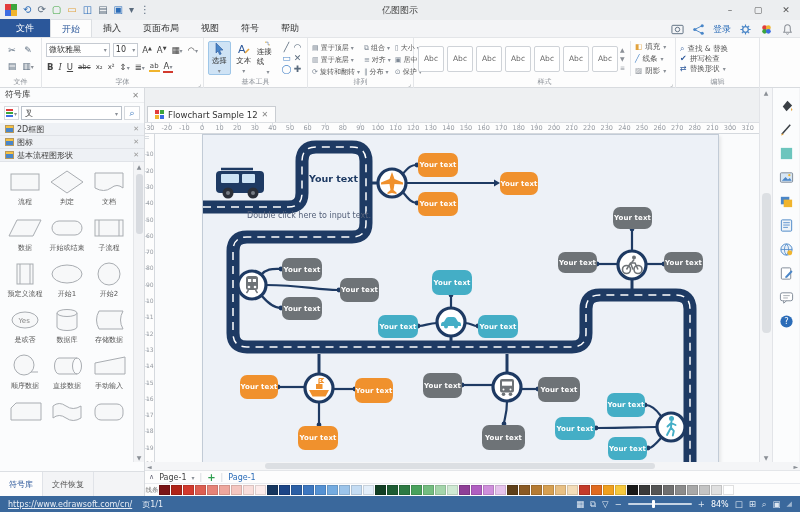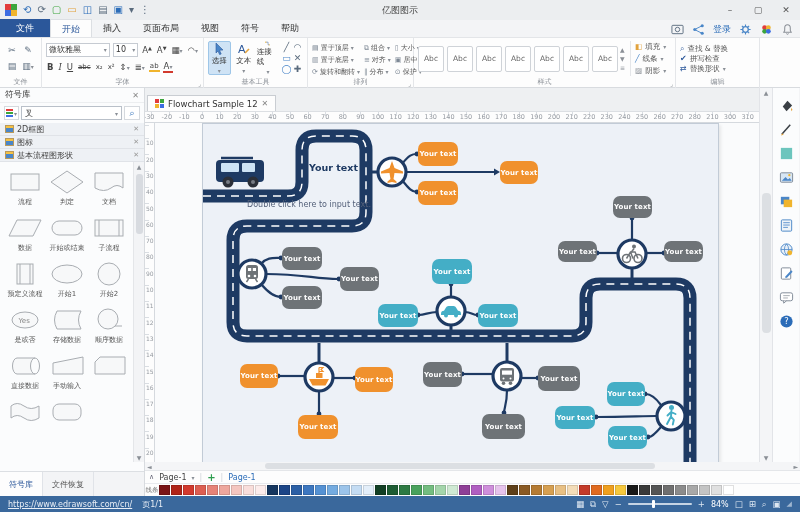--- a/index.html
+++ b/index.html
@@ -91,21 +91,21 @@
   .shapecell{height:46px;display:flex;flex-direction:column;align-items:center;justify-content:flex-start;}
   .shapecell svg{margin-top:3px;}
   .shapecell .slabel{font-size:7px;color:#555;margin-top:2px;white-space:nowrap;}
   .lp-scroll{position:absolute;right:0;top:74px;bottom:0;width:11px;background:#f3f4f6;border-left:1px solid #e4e6e9;font-size:6px;color:#8a8f96;text-align:center;}
   .lp-scroll .thumb{position:absolute;left:2px;top:12px;width:7px;height:60px;background:#d8dbe0;border-radius:3px;}
   .lp-scroll .up{position:absolute;top:1px;left:0;right:0;}
   .lp-scroll .dn{position:absolute;bottom:1px;left:0;right:0;}
 
   
   .center{width:614px;height:374px;display:flex;flex-direction:column;}
-  .doctabbar{height:24px;background:#eef0f2;border-bottom:1px solid #dcdfe3;display:flex;align-items:flex-end;padding-left:2px;}
+  .doctabbar{height:35px;background:#eef0f2;border-bottom:1px solid #dcdfe3;display:flex;align-items:flex-end;padding-left:2px;}
   .doctab{height:16px;background:#fdfdfd;border:1px solid #c9cdd2;border-bottom:none;display:flex;align-items:center;gap:4px;padding:0 7px;font-size:8.5px;color:#333;}
   .dticon{width:9px;height:9px;display:grid;grid-template-columns:4px 4px;grid-template-rows:4px 4px;gap:1px;}
   .doctab .x{color:#888;font-size:8px;}
   .hruler{height:11px;background:#fdfdfd;border-bottom:1px solid #d5d9de;position:relative;overflow:hidden;
           background-image:repeating-linear-gradient(90deg,#d9dde2 0 1px,transparent 1px 17.6px);background-position:57px 0;background-size:100% 4px;background-repeat:repeat-x;}
   .hruler span{position:absolute;top:1px;font-size:6.5px;color:#959aa1;transform:translateX(-50%);}
   .canvasarea{position:relative;flex:1;background:#fafbfc;overflow:hidden;}
   .vruler{position:absolute;left:0;top:0;bottom:0;width:10px;background:#fdfdfd;border-right:1px solid #d5d9de;overflow:hidden;
           background-image:repeating-linear-gradient(0deg,#d9dde2 0 1px,transparent 1px 16.3px);background-position:0 3px;background-size:4px 100%;background-repeat:repeat-y;}
   .vruler span{position:absolute;left:1px;font-size:6px;color:#959aa1;transform:translateY(-50%);}
@@ -511,20 +511,27 @@
                 <circle cx="18" cy="13" r="11" fill="#f7f8f9" stroke="#a9adb2"></circle>
               </svg>
               <div class="slabel">开始2</div>
             </div>
             <div class="shapecell">
               <svg width="36" height="26" viewBox="0 0 36 26">
                 <ellipse cx="18" cy="13" rx="13" ry="8" fill="#f7f8f9" stroke="#a9adb2"></ellipse>
                 <text x="11.5" y="16" font-size="7" fill="#888">Yes</text>
               </svg>
               <div class="slabel">是或否</div>
+            </div>
+            <div class="shapecell">
+              <svg width="36" height="26" viewBox="0 0 36 26">
+                <path d="M8 6 V20 A10 3.5 0 0 0 28 20 V6" fill="#f7f8f9" stroke="#a9adb2"></path>
+                <ellipse cx="18" cy="6" rx="10" ry="3.5" fill="#f7f8f9" stroke="#a9adb2"></ellipse>
+              </svg>
+              <div class="slabel">数据库</div>
             </div>
             <div class="shapecell">
               <svg width="36" height="26" viewBox="0 0 36 26">
                 <path d="M8 4 H32 Q27 13 32 22 H8 Q3 13 8 4 Z" fill="#f7f8f9" stroke="#a9adb2"></path>
               </svg>
               <div class="slabel">存储数据</div>
             </div>
             <div class="shapecell">
               <svg width="36" height="26" viewBox="0 0 36 26">
                 <circle cx="17" cy="12" r="10" fill="#f7f8f9" stroke="#a9adb2"></circle>

